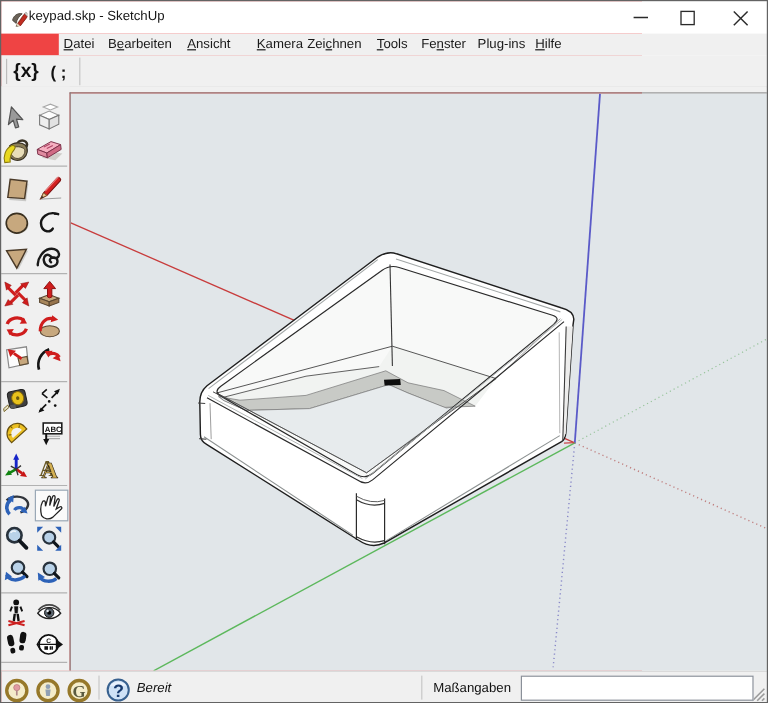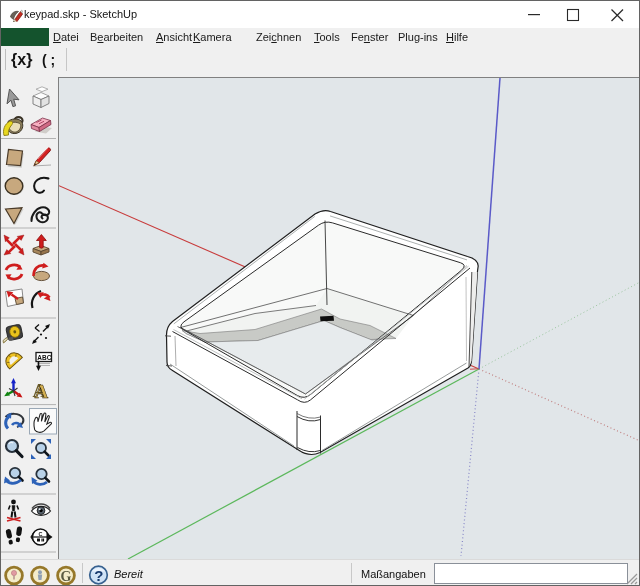--- a/index.html
+++ b/index.html
@@ -1,17 +1,17 @@
 <!DOCTYPE html>
 <html><head>
 <meta charset="utf-8">
 <style>
 html,body{margin:0;padding:0;}
 body{width:640px;height:586px;font-family:"Liberation Sans",sans-serif;overflow:hidden;}
-#win{position:absolute;left:0;top:0;width:535px;height:586px;background:#14532d;}
+#win{position:absolute;left:0;top:0;width:535px;height:586px;background:#ef4444;}
 #winborder{position:absolute;left:0;top:0;width:638px;height:584px;border:1px solid #636363;pointer-events:none;z-index:50;}
 #titlebar{position:absolute;left:1px;top:1px;width:638px;height:27px;background:#ffffff;}
 #title{position:absolute;left:23px;top:7px;font-size:11px;color:#151515;}
 #menubar{position:absolute;left:1px;top:28px;width:638px;height:18px;background:#f0f0f0;margin-left:48px;}
 .mi{position:absolute;top:3px;font-size:11px;color:#1a1a1a;}
 #toolbar{position:absolute;left:1px;top:46px;width:638px;height:26px;background:#f0f0f0;border-bottom:1px solid #d5d5d5;}
 #grip1{position:absolute;left:4px;top:3px;width:1px;height:21px;background:#bdbdbd;}
 #tbsep{position:absolute;left:65px;top:2px;width:1px;height:23px;background:#c6c6c6;}
 #bx{position:absolute;left:10px;top:5px;font-size:16px;font-weight:bold;color:#111;letter-spacing:0px;}
 #bp{position:absolute;left:41px;top:6px;font-size:14px;font-weight:bold;color:#111;}
@@ -43,21 +43,21 @@
       <line x1="9" y1="13.6" x2="21" y2="13.6" stroke="#2a2a2a" stroke-width="1.2"></line>
       <rect x="48.5" y="8.5" width="11" height="11" fill="none" stroke="#2a2a2a" stroke-width="1.1"></rect>
       <line x1="92.5" y1="8.5" x2="104" y2="20" stroke="#2a2a2a" stroke-width="1.2"></line>
       <line x1="104" y1="8.5" x2="92.5" y2="20" stroke="#2a2a2a" stroke-width="1.2"></line>
     </svg>
   </div>
   <div id="menubar">
     <span class="mi" style="left:4px"><u>D</u>atei</span>
     <span class="mi" style="left:41px">B<u>e</u>arbeiten</span>
     <span class="mi" style="left:107px"><u>A</u>nsicht</span>
-    <span class="mi" style="left:144px"><u>K</u>amera</span>
+    <span class="mi" style="left:165px"><u>K</u>amera</span>
     <span class="mi" style="left:207px">Zei<u>c</u>hnen</span>
     <span class="mi" style="left:265px"><u>T</u>ools</span>
     <span class="mi" style="left:302px">Fe<u>n</u>ster</span>
     <span class="mi" style="left:349px">Plug-ins</span>
     <span class="mi" style="left:397px"><u>H</u>ilfe</span>
   </div>
   <div id="toolbar">
     <div id="grip1"></div>
     <span id="bx">{x}</span>
     <span id="bp">( ;</span>

